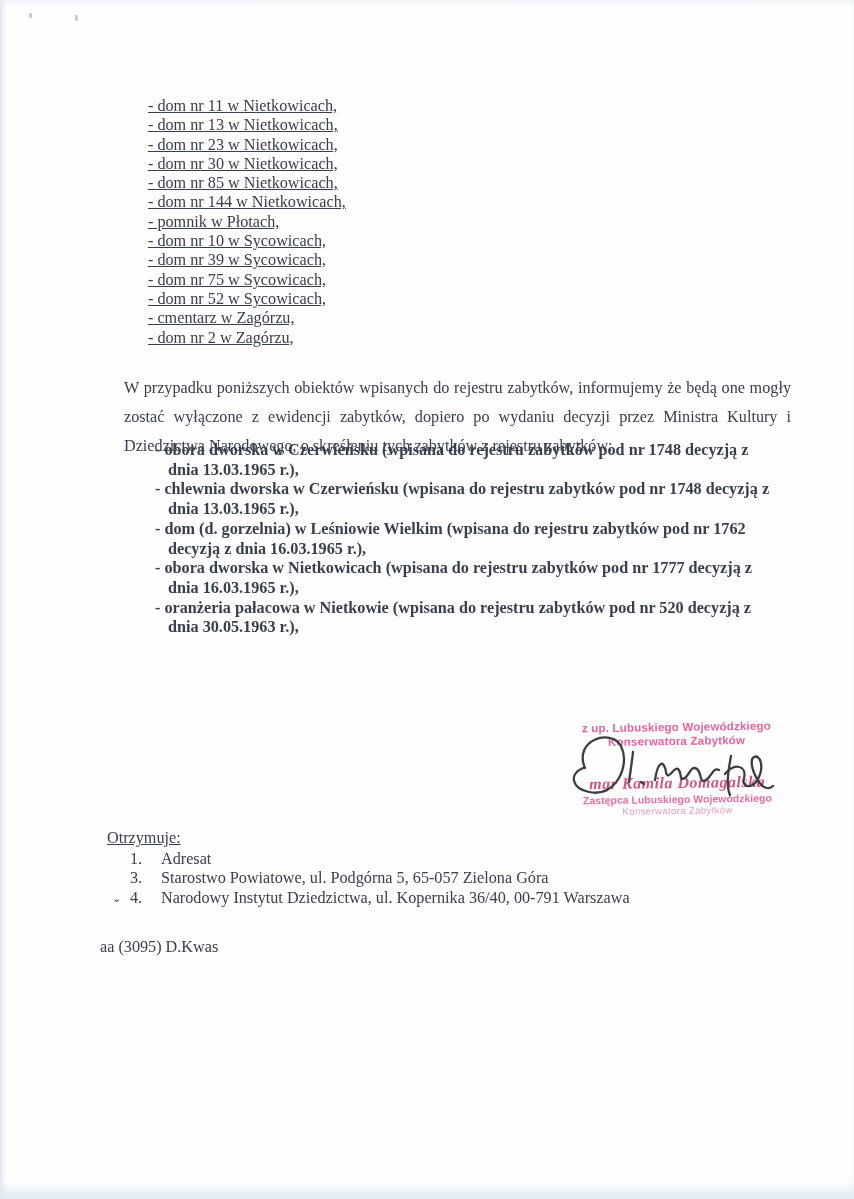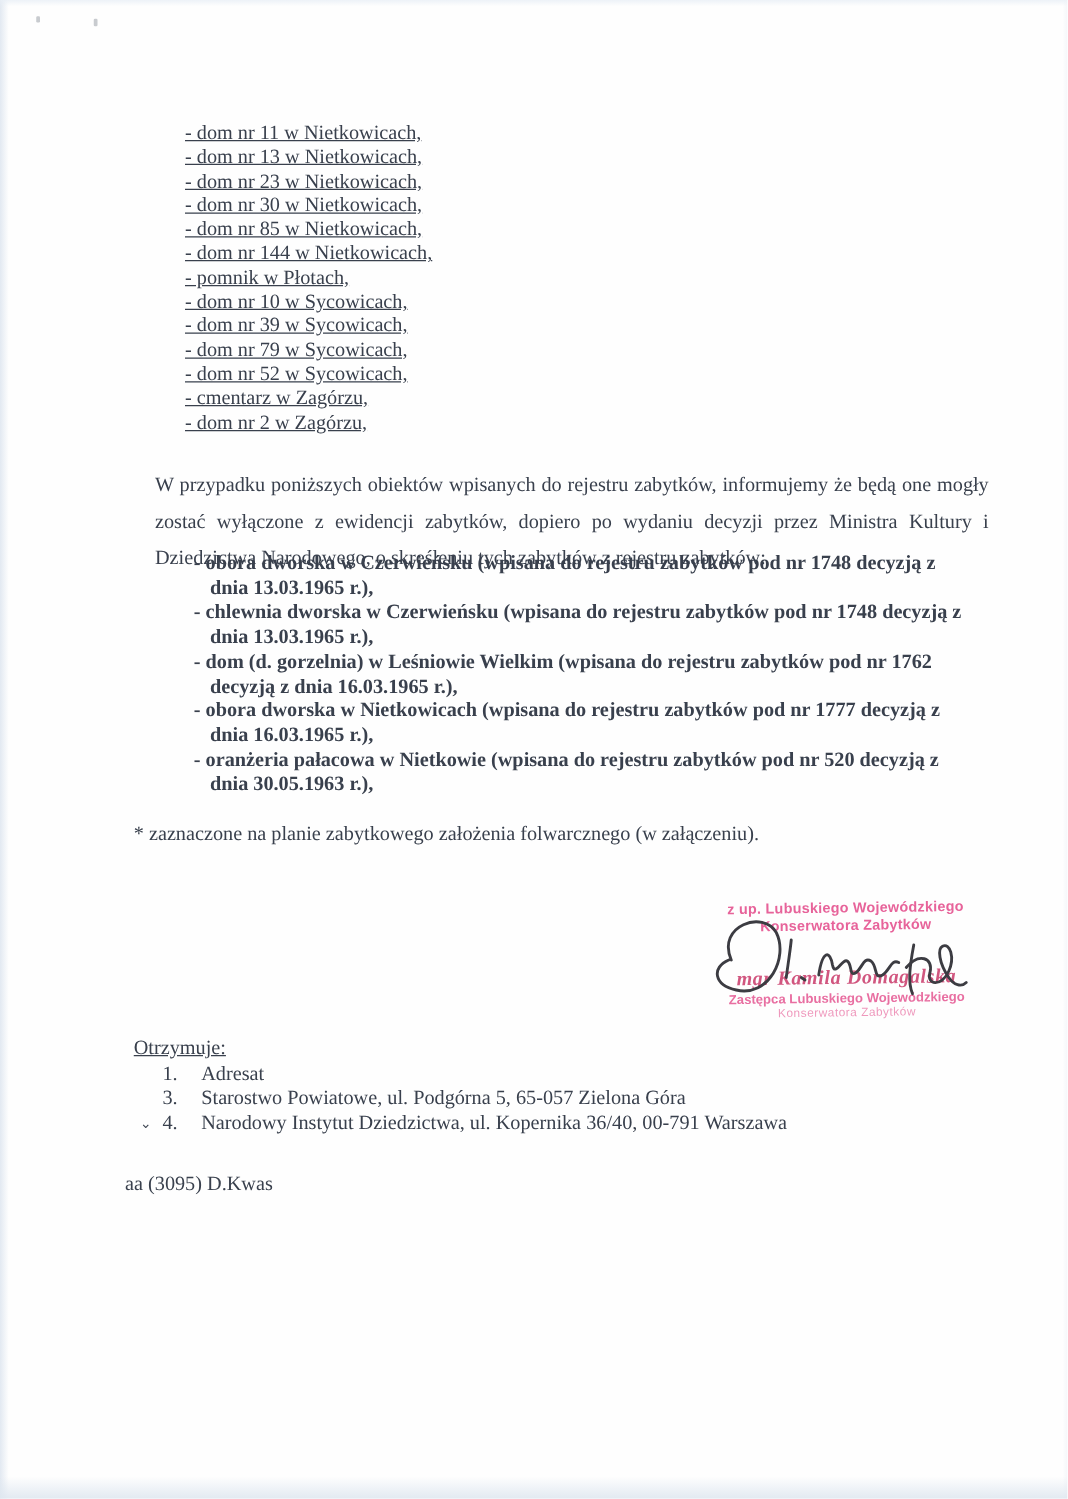--- a/index.html
+++ b/index.html
@@ -77,37 +77,36 @@
   <div class="txt monuments">
     <div class="li">- dom nr 11 w Nietkowicach,</div>
     <div class="li">- dom nr 13 w Nietkowicach,</div>
     <div class="li">- dom nr 23 w Nietkowicach,</div>
     <div class="li">- dom nr 30 w Nietkowicach,</div>
     <div class="li">- dom nr 85 w Nietkowicach,</div>
     <div class="li">- dom nr 144 w Nietkowicach,</div>
     <div class="li">- pomnik w Płotach,</div>
     <div class="li">- dom nr 10 w Sycowicach,</div>
     <div class="li">- dom nr 39 w Sycowicach,</div>
-    <div class="li">- dom nr 79 w Sycowicach,</div>
+    <div class="li">- dom nr 75 w Sycowicach,</div>
     <div class="li">- dom nr 52 w Sycowicach,</div>
     <div class="li">- cmentarz w Zagórzu,</div>
     <div class="li">- dom nr 2 w Zagórzu,</div>
   </div>
 
   <div class="txt para">W przypadku poniższych obiektów wpisanych do rejestru zabytków, informujemy że będą one mogły zostać wyłączone z ewidencji zabytków, dopiero po wydaniu decyzji przez Ministra Kultury i Dziedzictwa Narodowego, o skreśleniu tych zabytków z rejestru zabytków:</div>
 
   <div class="txt register">
     <div class="li">- obora dworska w Czerwieńsku (wpisana do rejestru zabytków pod nr 1748 decyzją z dnia 13.03.1965 r.),</div>
     <div class="li">- chlewnia dworska w Czerwieńsku (wpisana do rejestru zabytków pod nr 1748 decyzją z dnia 13.03.1965 r.),</div>
     <div class="li">- dom (d. gorzelnia) w Leśniowie Wielkim (wpisana do rejestru zabytków pod nr 1762 decyzją z dnia 16.03.1965 r.),</div>
     <div class="li">- obora dworska w Nietkowicach (wpisana do rejestru zabytków pod nr 1777 decyzją z dnia 16.03.1965 r.),</div>
     <div class="li">- oranżeria pałacowa w Nietkowie (wpisana do rejestru zabytków pod nr 520 decyzją z dnia 30.05.1963 r.),</div>
   </div>
 
-  <div class="txt footnote">* zaznaczone na planie zabytkowego założenia folwarcznego (w załączeniu).</div>
 
   <div class="stamp">
     <div class="s1">z up. Lubuskiego Wojewódzkiego</div>
     <div class="s2">Konserwatora Zabytków</div>
     <div class="signer">mgr Kamila Domagalska</div>
     <div class="s4">Zastępca Lubuskiego Wojewódzkiego</div>
     <div class="s5">Konserwatora Zabytków</div>
   </div>
 
   <svg class="signature" viewBox="0 0 252 92" fill="none">

